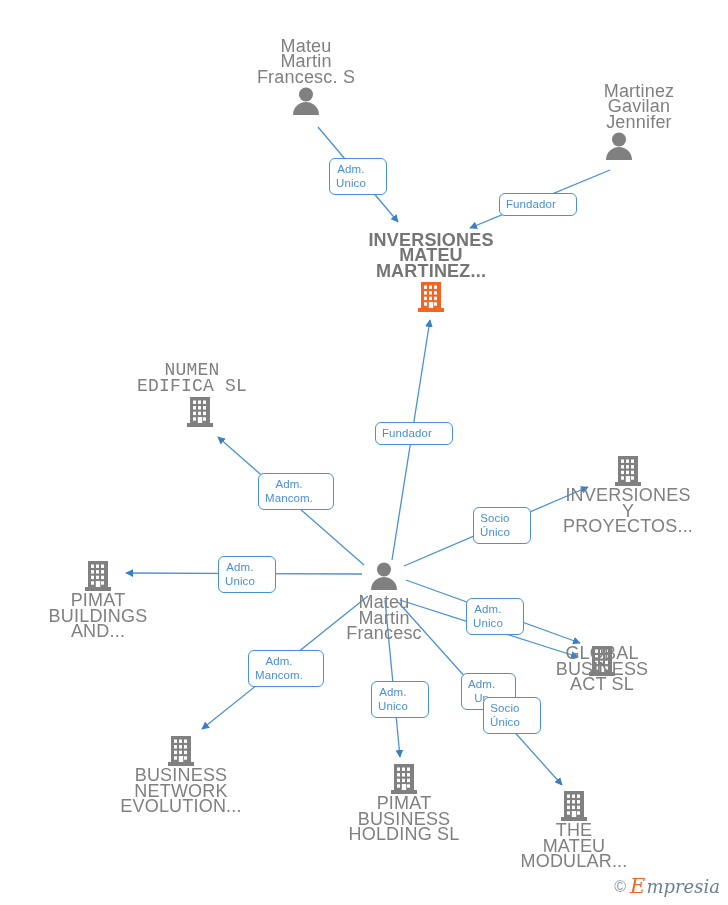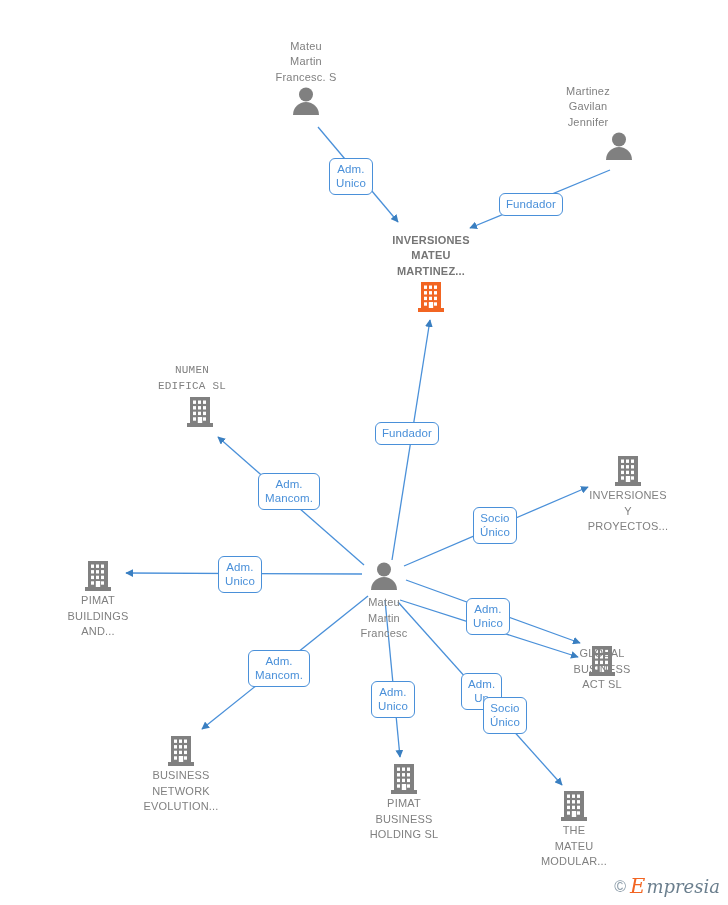--- a/index.html
+++ b/index.html
@@ -21,40 +21,40 @@
     width: 728px;
     height: 905px;
   }
   .node {
     position: absolute;
     text-align: center;
     width: 140px;
     margin-left: -70px;
   }
   .node-label {
-    font-size: 11px;
+    font-size: 18px;
     line-height: 15.5px;
     color: #808080;
     letter-spacing: 0.2px;
     white-space: pre-line;
   }
   .node.person .node-label { color: #808080; }
   .node.company-focus .node-label { color: #757575; font-weight: bold; }
 
   .edge-label {
     position: absolute;
     box-sizing: border-box;
     border: 1.4px solid #4a90d9;
     border-radius: 6px;
     background: #ffffff;
     color: #4a90d9;
     font-size: 11.5px;
     line-height: 14px;
     text-align: center;
-    padding: 3px 6px 4px 6px;
+    padding: 3px 20px 4px 6px;
     white-space: pre-line;
     letter-spacing: 0.1px;
   }
   .watermark {
     position: absolute;
     right: 8px;
     bottom: 8px;
     display: flex;
     align-items: center;
     gap: 4px;
@@ -252,21 +252,21 @@
       </g>
     </g>
 </svg>
 
 <div id="nodes-layer">
     <div class="node person" style="left: 306px; top: 38.5px;">
       <div class="node-label">Mateu
 Martin
 Francesc. S</div>
     </div>
-    <div class="node person" style="left: 588px; top: 83.5px;">
+    <div class="node person" style="left: 639px; top: 83.5px;">
       <div class="node-label">Martinez
 Gavilan
 Jennifer</div>
     </div>
     <div class="node company-focus" style="left: 431px; top: 232.5px;">
       <div class="node-label">INVERSIONES
 MATEU
 MARTINEZ...</div>
     </div>
     <div class="node company" style="left: 192px; top: 363px; font-family: Liberation Mono, monospace;">

